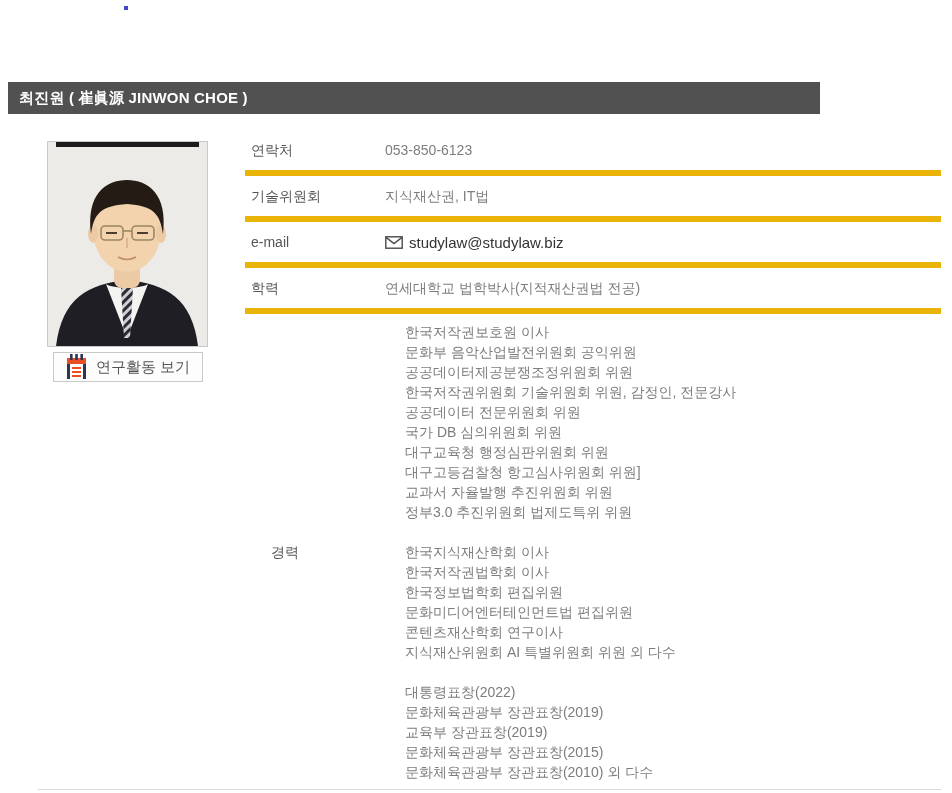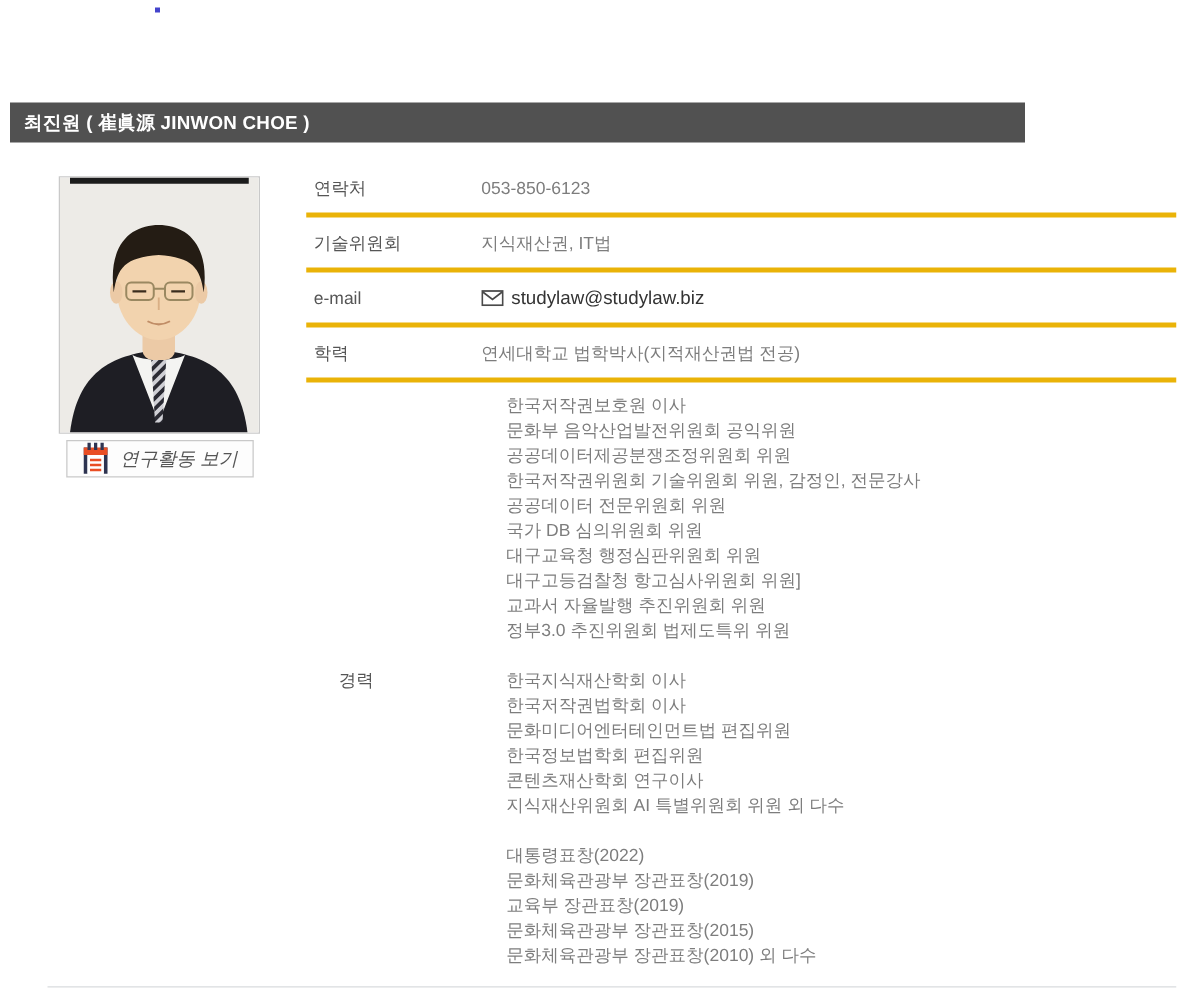--- a/index.html
+++ b/index.html
@@ -37,31 +37,31 @@
   }
   .photo-frame svg { display: block; width: 100%; height: 100%; }
 
   .research-btn {
     position: absolute; left: 53px; top: 352px;
     width: 150px; height: 30px;
     background: #fdfdfd; border: 1px solid #c9c9c9;
     display: flex; align-items: center; justify-content: center;
     gap: 9px; cursor: pointer;
   }
-  .research-btn .btn-label { color: #555; font-size: 15px; font-style: italic; }
+  .research-btn .btn-label { color: #555; font-size: 15px; }
   .research-btn svg { display: block; }
 
   
   .info-table {
     position: absolute; left: 245px; top: 130px;
     width: 696px;
   }
   .info-row {
     display: flex;
-    border-bottom: 4px solid #eab308;
+    border-bottom: 6px solid #eab308;
     padding: 12px 0 11px 0;
   }
   .info-row .cell-label {
     width: 140px; flex: 0 0 140px;
     padding-left: 6px;
     color: #555555; font-size: 14px; line-height: 17px;
   }
   .info-row .cell-value {
     color: #7d7d7d; font-size: 14px; line-height: 17px;
   }
@@ -188,22 +188,22 @@
         <div class="career-line">한국저작권위원회 기술위원회 위원, 감정인, 전문강사</div>
         <div class="career-line">공공데이터 전문위원회 위원</div>
         <div class="career-line">국가 DB 심의위원회 위원</div>
         <div class="career-line">대구교육청 행정심판위원회 위원</div>
         <div class="career-line">대구고등검찰청 항고심사위원회 위원]</div>
         <div class="career-line">교과서 자율발행 추진위원회 위원</div>
         <div class="career-line">정부3.0 추진위원회 법제도특위 위원</div>
         <div class="career-gap"></div>
         <div class="career-line">한국지식재산학회 이사</div>
         <div class="career-line">한국저작권법학회 이사</div>
+        <div class="career-line">한국정보법학회 편집위원</div>
         <div class="career-line">문화미디어엔터테인먼트법 편집위원</div>
-        <div class="career-line">한국정보법학회 편집위원</div>
         <div class="career-line">콘텐츠재산학회 연구이사</div>
         <div class="career-line">지식재산위원회 AI 특별위원회 위원 외 다수</div>
         <div class="career-gap"></div>
         <div class="career-line">대통령표창(2022)</div>
         <div class="career-line">문화체육관광부 장관표창(2019)</div>
         <div class="career-line">교육부 장관표창(2019)</div>
         <div class="career-line">문화체육관광부 장관표창(2015)</div>
         <div class="career-line">문화체육관광부 장관표창(2010) 외 다수</div>
       </div>
   </div>

